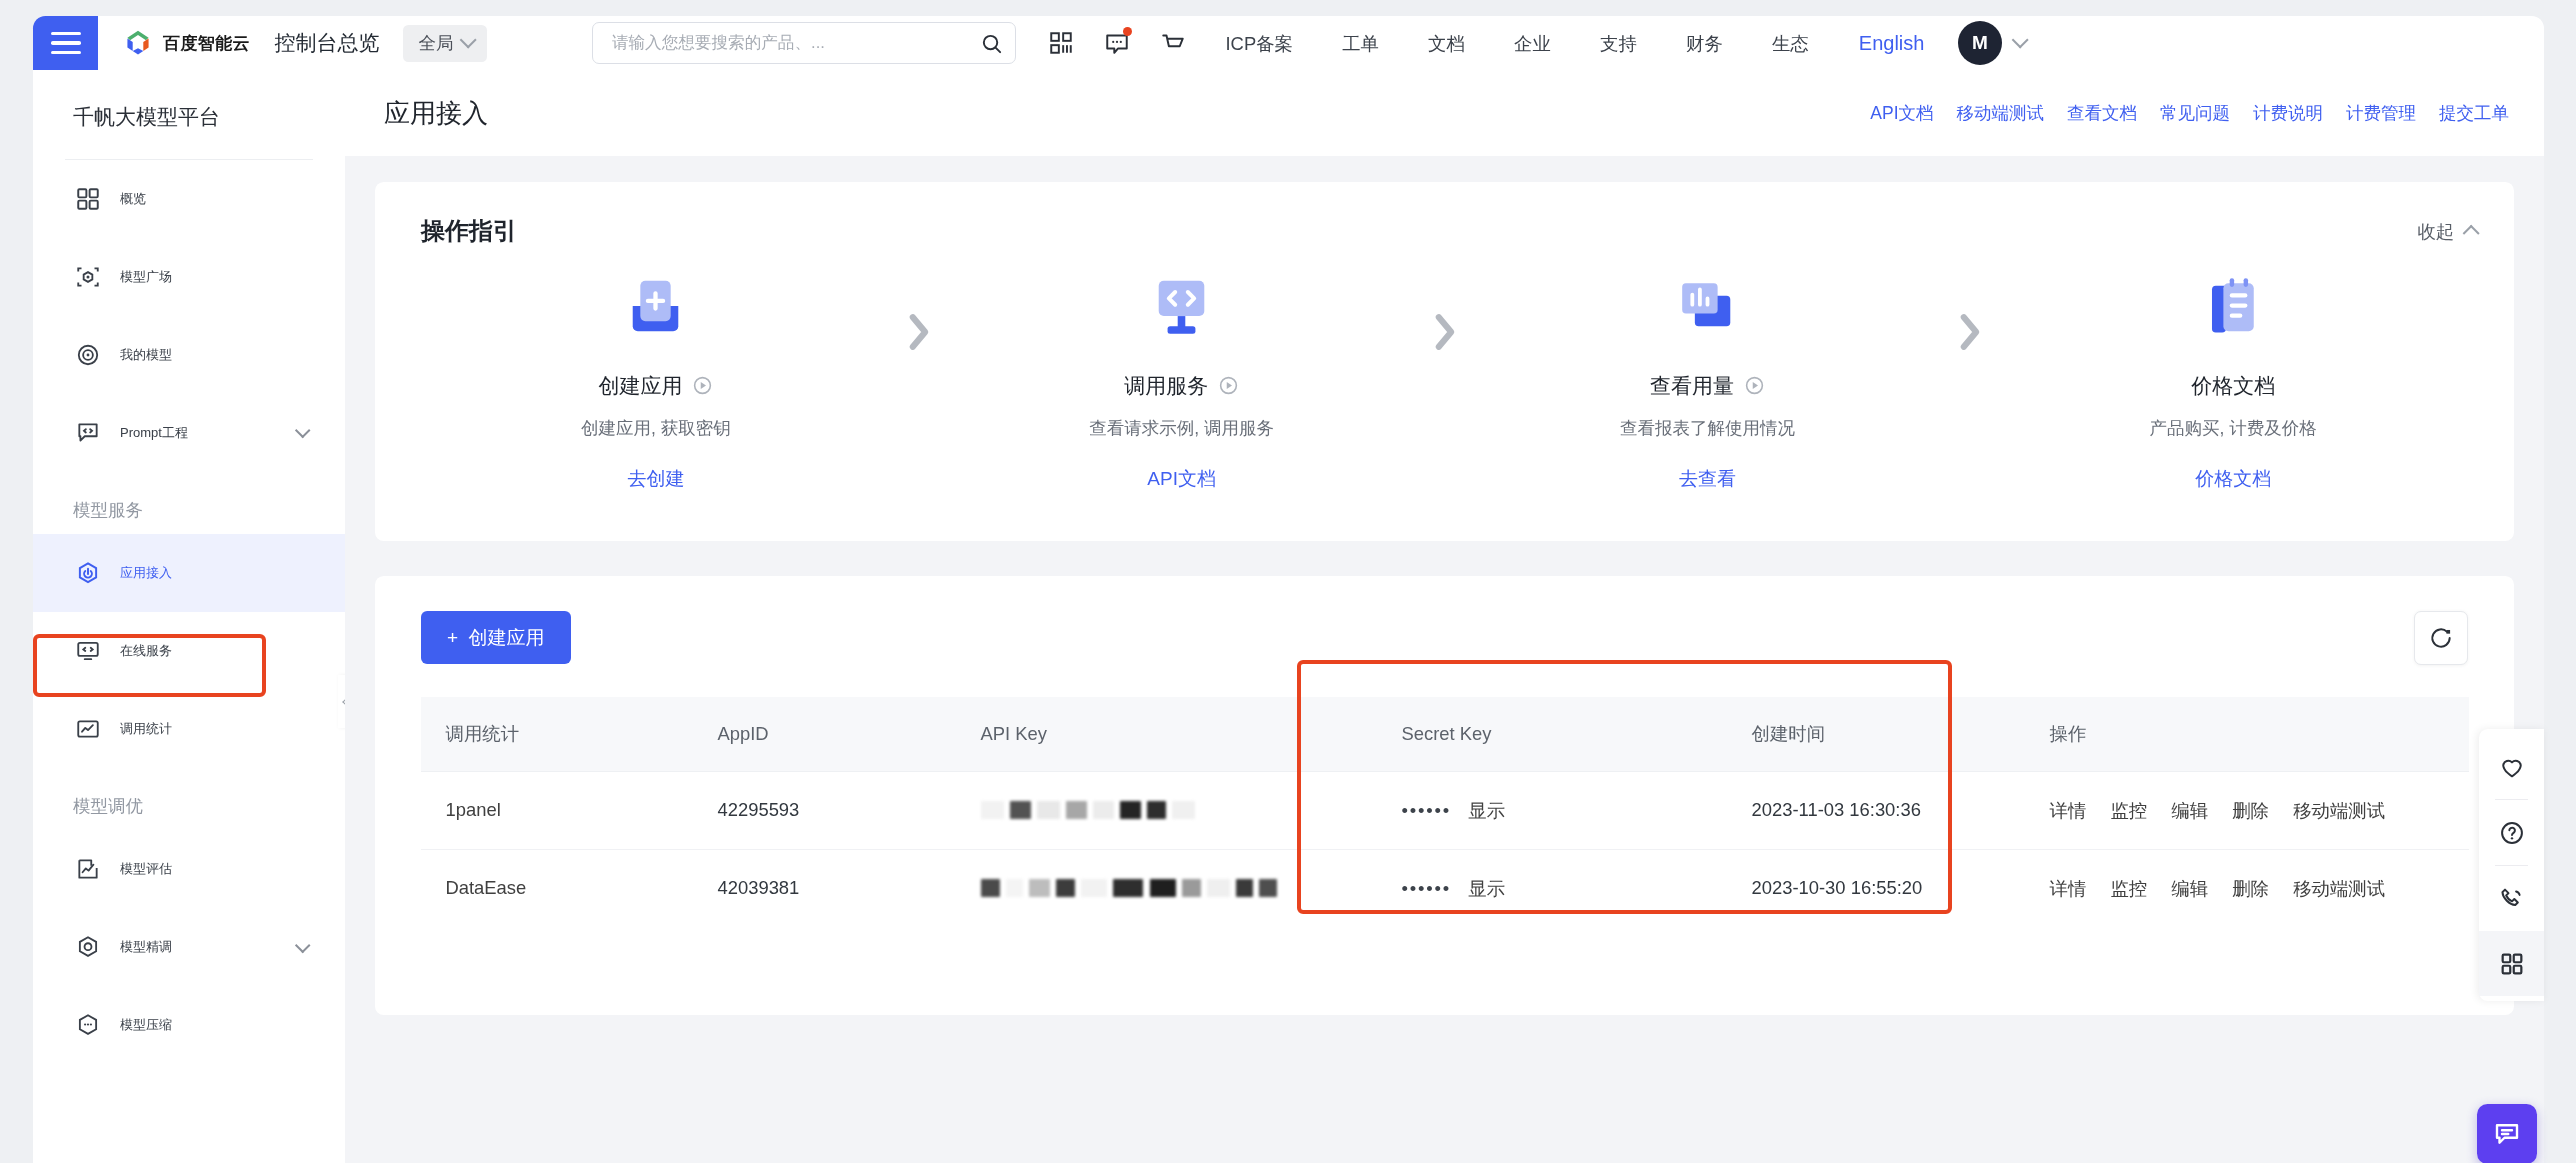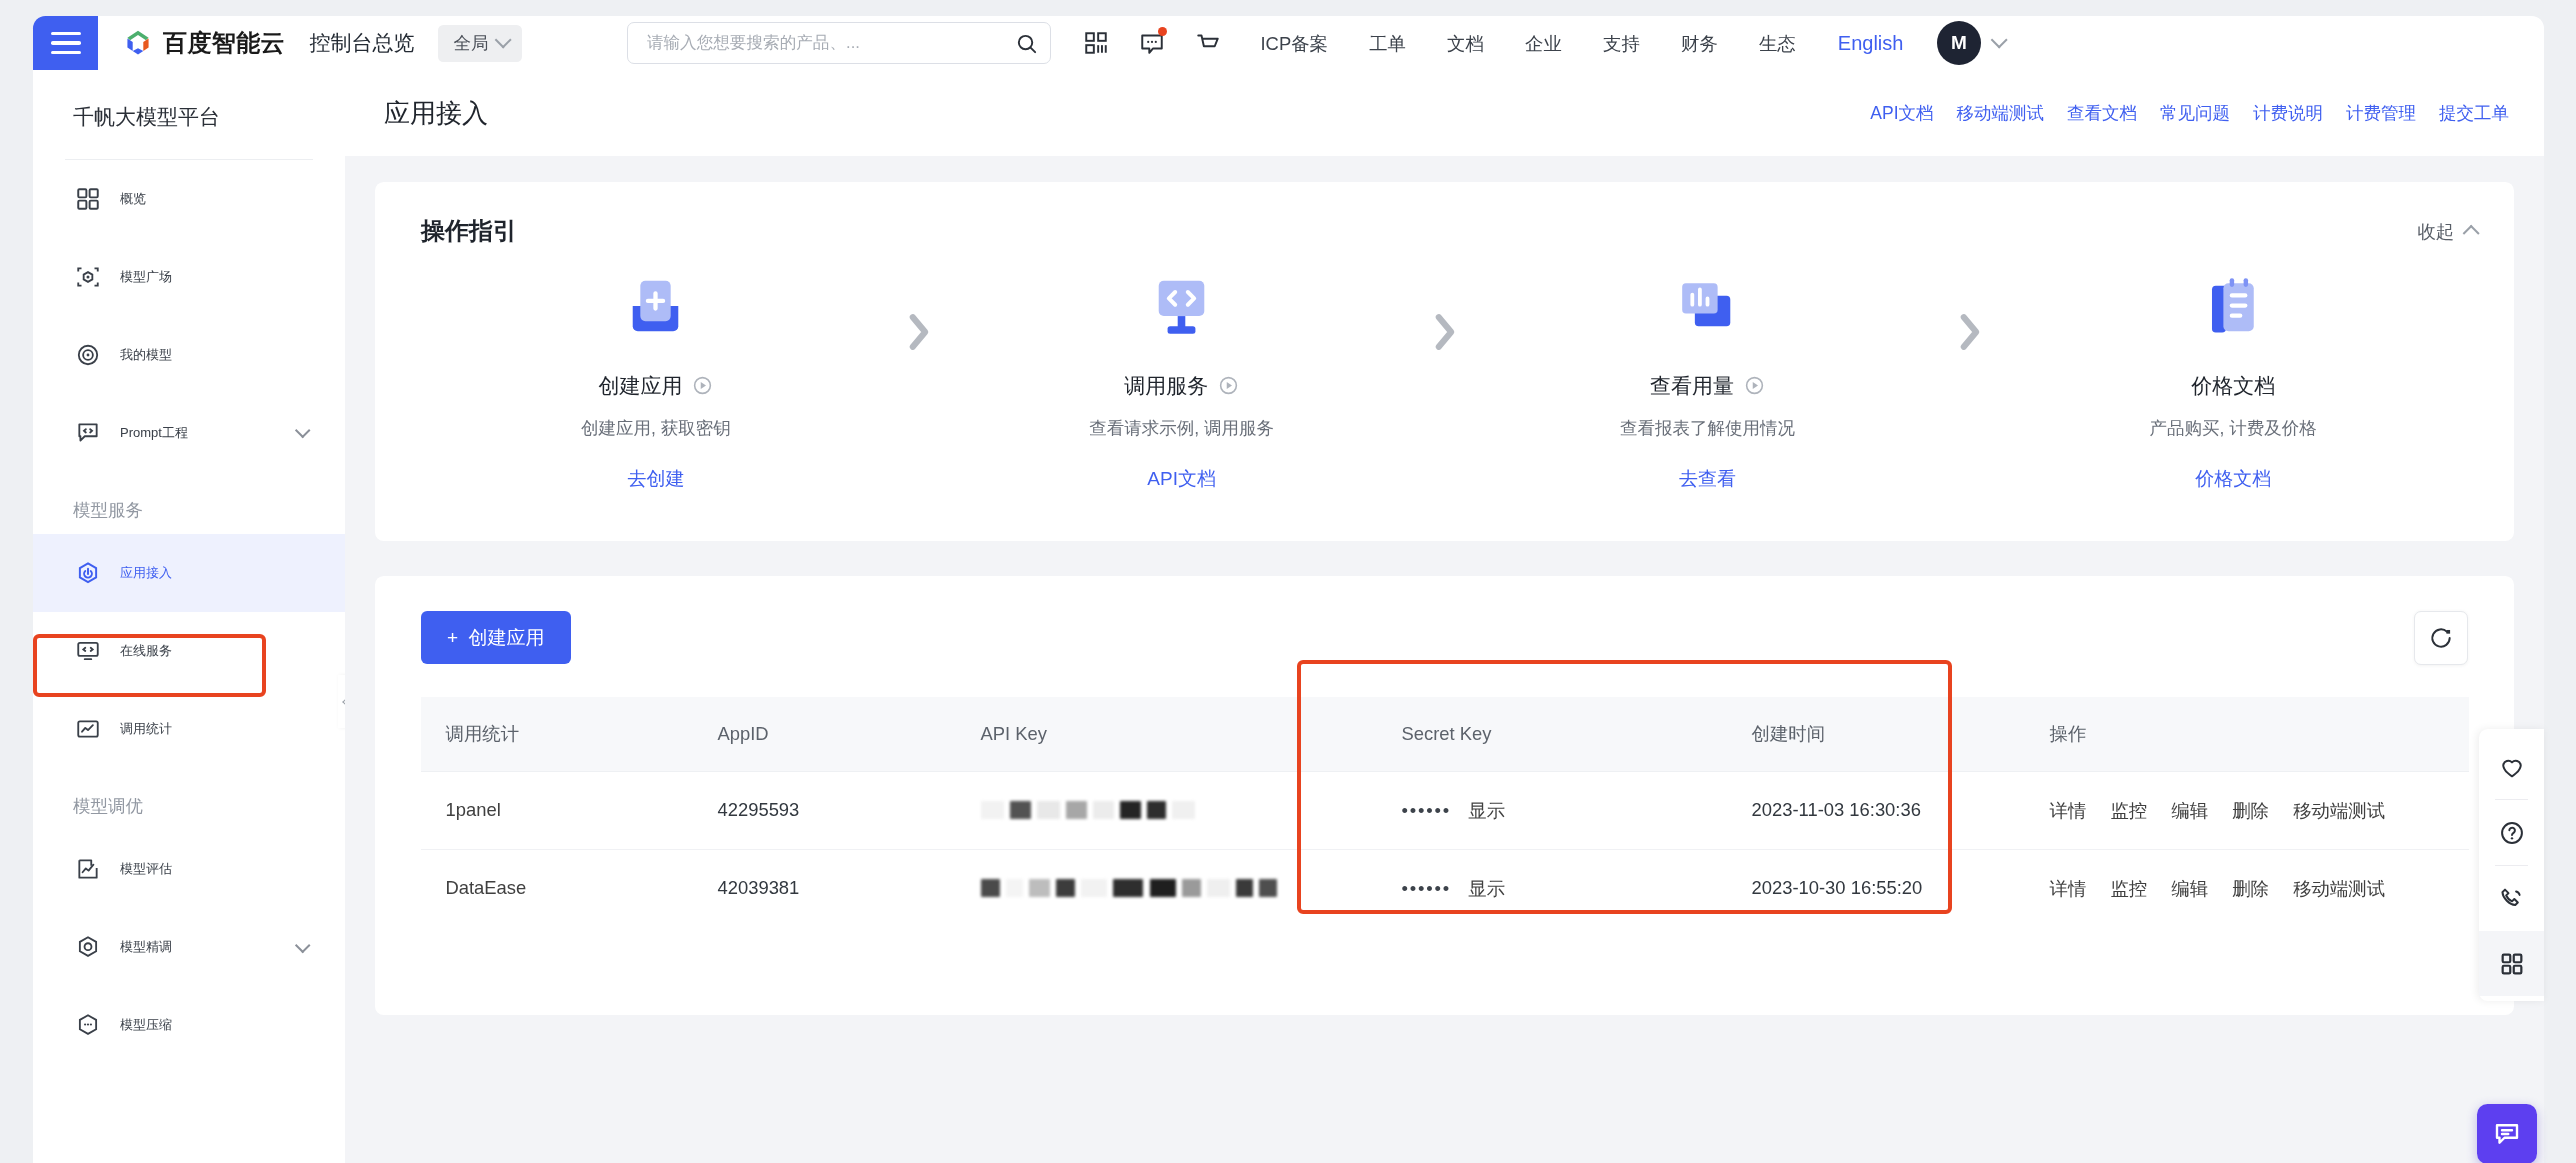--- a/index.html
+++ b/index.html
@@ -20,21 +20,21 @@
   }
   .burger {
     width: 65px; height: 54px; background: #3f5ff0; border-radius: 12.3px 0 0 0;
     display: flex; flex-direction: column; justify-content: center; align-items: center; gap: 6.1px;
     cursor: pointer; flex: 0 0 auto;
   }
   .burger span { display: block; width: 30px; height: 3.5px; background: #fff; border-radius: 1.8px; }
 
   .brand { display: flex; align-items: center; gap: 10.5px; margin-left: 24.5px; flex: 0 0 auto;}
   .brand-logo { width: 30px; height: 30px; }
-  .brand-text { font-size: 24px; font-weight: bold; color: #1a1a1a; letter-spacing: 0.4px; }
+  .brand-text { font-size: 17px; font-weight: bold; color: #1a1a1a; letter-spacing: 0.4px; }
   .console-title { font-size: 21px; color: #232a33; margin-left: 24.5px; white-space: nowrap; }
   .region-select {
     margin-left: 23px; height: 37px; background: #eeeff1; border-radius: 5.3px;
     display: flex; align-items: center; gap: 8.8px; padding: 0 12.3px 0 16px;
     font-size: 17.5px; color: #4b5059; cursor: pointer;
   }
   .chev { width: 12.3px; height: 12.3px; border-right: 2.1px solid #9aa0a8; border-bottom: 2.1px solid #9aa0a8;
           transform: rotate(45deg); margin-bottom: 5.3px; }
   .chev.up { transform: rotate(-135deg); margin-bottom: 0; margin-top: 4.4px; }
 
@@ -46,21 +46,21 @@
   .search-box input {
     border: none; outline: none; flex: 1; font-size: 16.6px; color: #3a3f48;
     font-family: inherit; background: transparent;
   }
   .search-box input::placeholder { color: #a7acb4; }
 
   .icon-btns { display: flex; align-items: center; gap: 30px; margin-left: 32px; }
   .icon-btn { position: relative; cursor: pointer; line-height: 0; }
   .dot { position: absolute; right: -2.6px; top: -3.5px; width: 9.6px; height: 9.6px; border-radius: 50%; background: #e8431f; }
 
-  .navlinks { display: flex; align-items: center; gap: 8px; margin-left: 23px; }
+  .navlinks { display: flex; align-items: center; gap: 16px; margin-left: 23px; }
   .navlinks a {
     font-size: 18.4px; color: #3c424b; text-decoration: none; padding: 0 16.6px; white-space: nowrap;
   }
   .navlinks a.english { color: #3f5ff0; font-size: 20px; padding: 0 17.5px; }
   .avatar-wrap { display: flex; align-items: center; gap: 12.3px; margin-left: 16px; margin-right: 23px; }
   .avatar {
     width: 44px; height: 44px; border-radius: 50%; background: #1e2433; color: #fff;
     display: flex; align-items: center; justify-content: center; font-size: 19px; font-weight: bold;
     cursor: pointer;
   }

